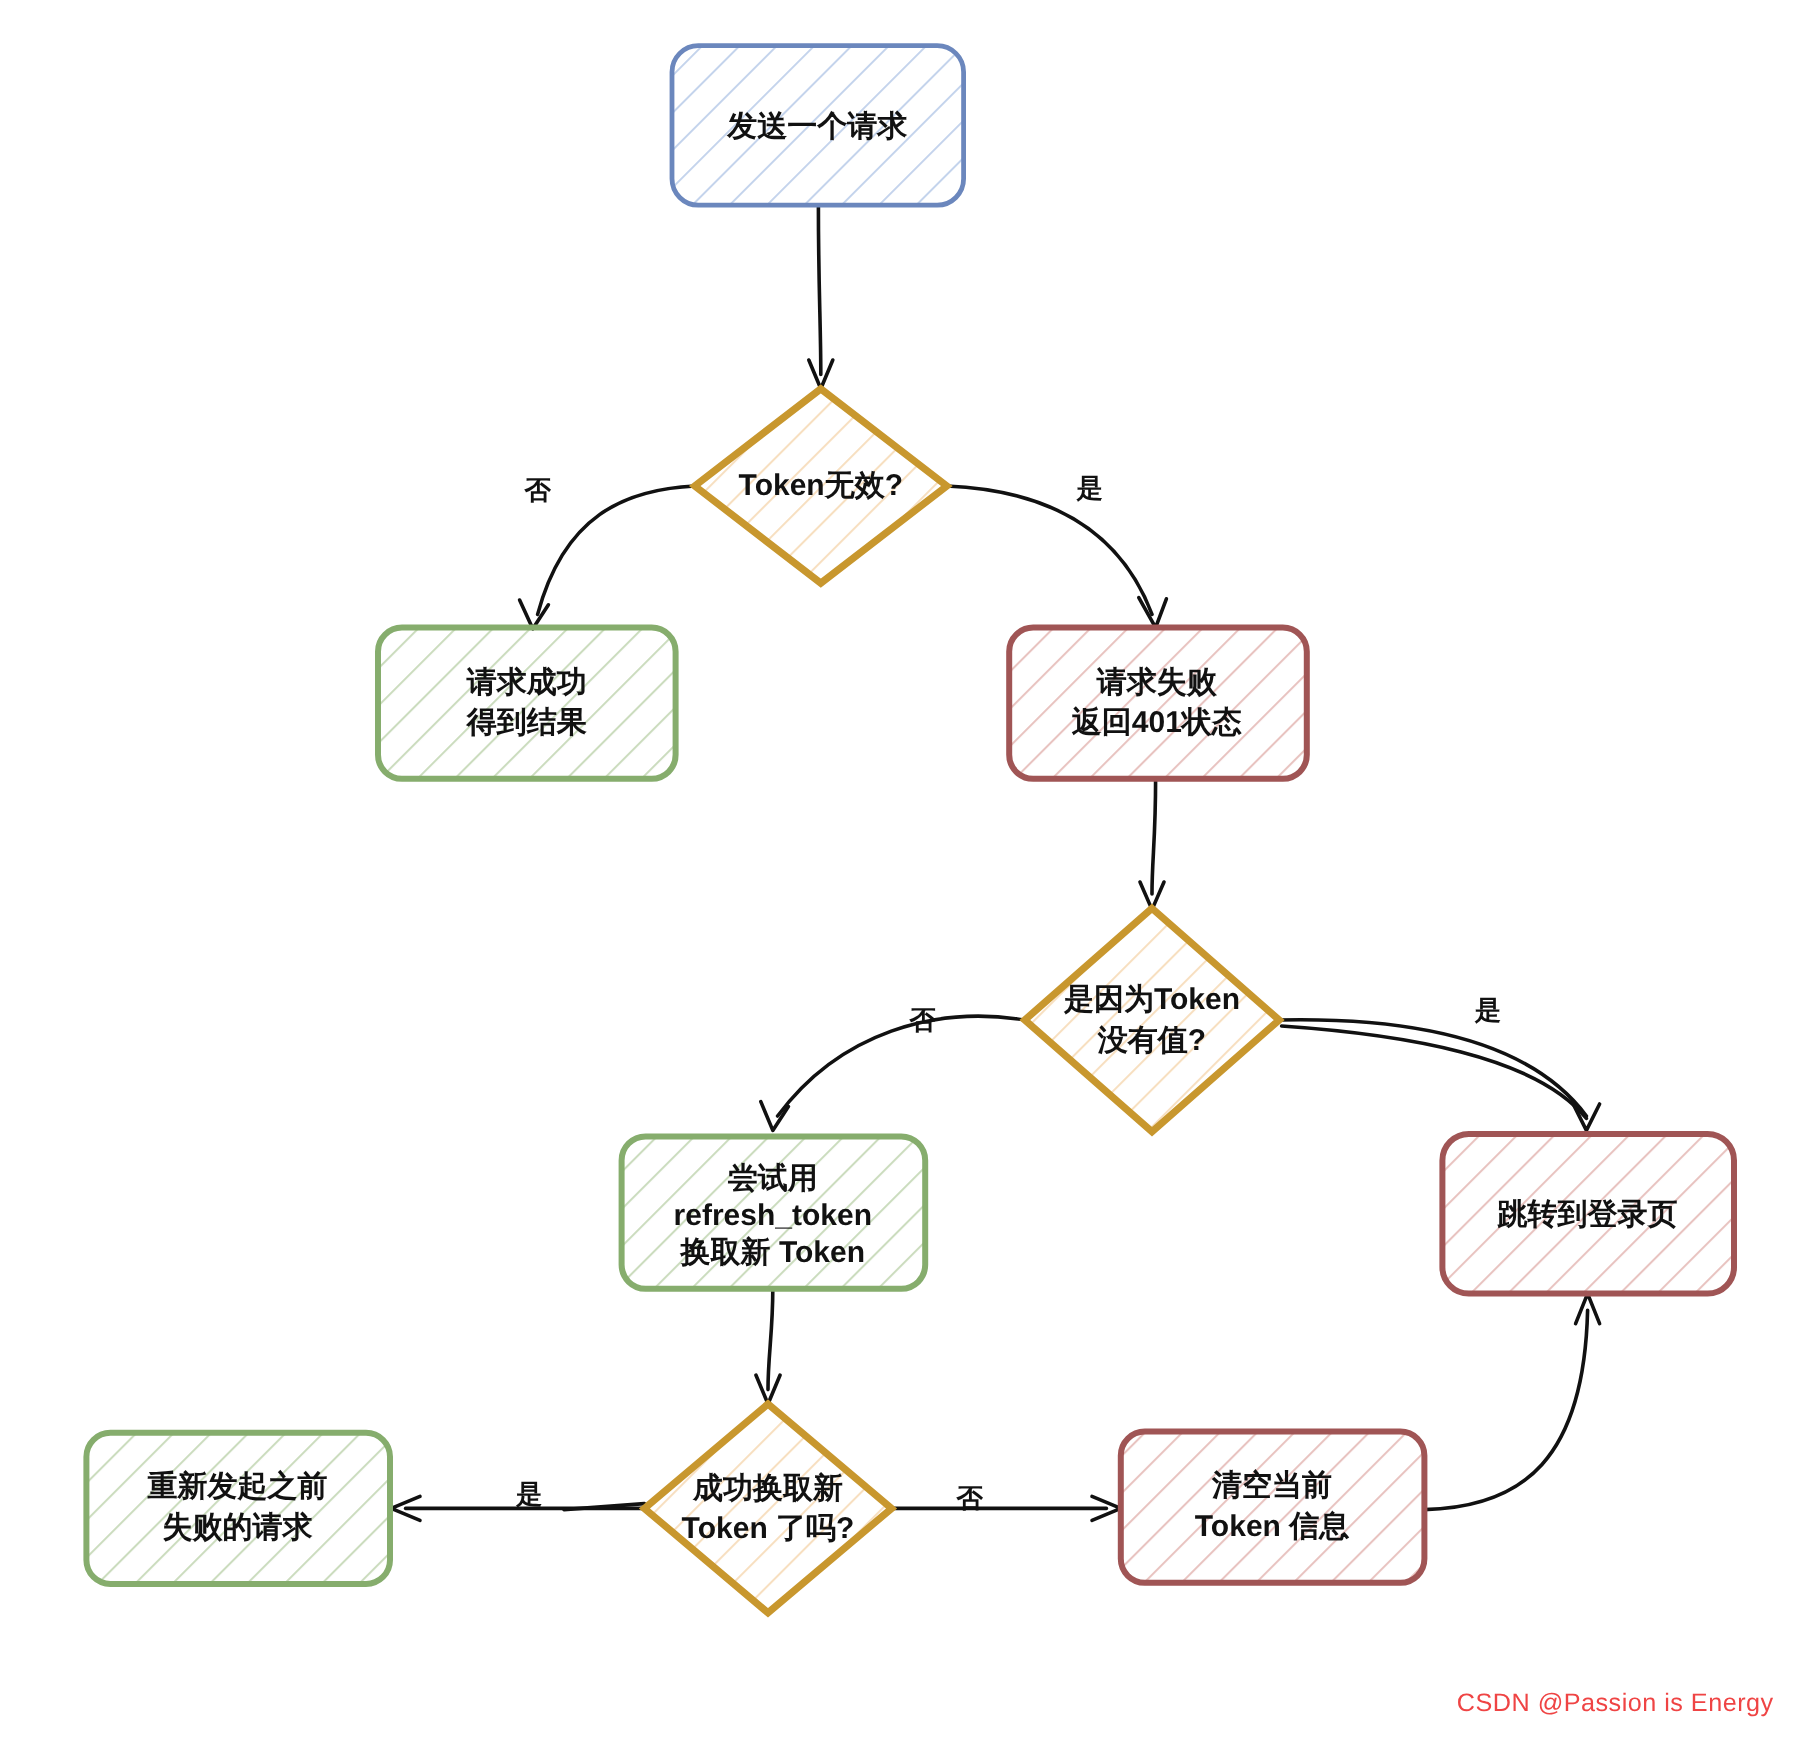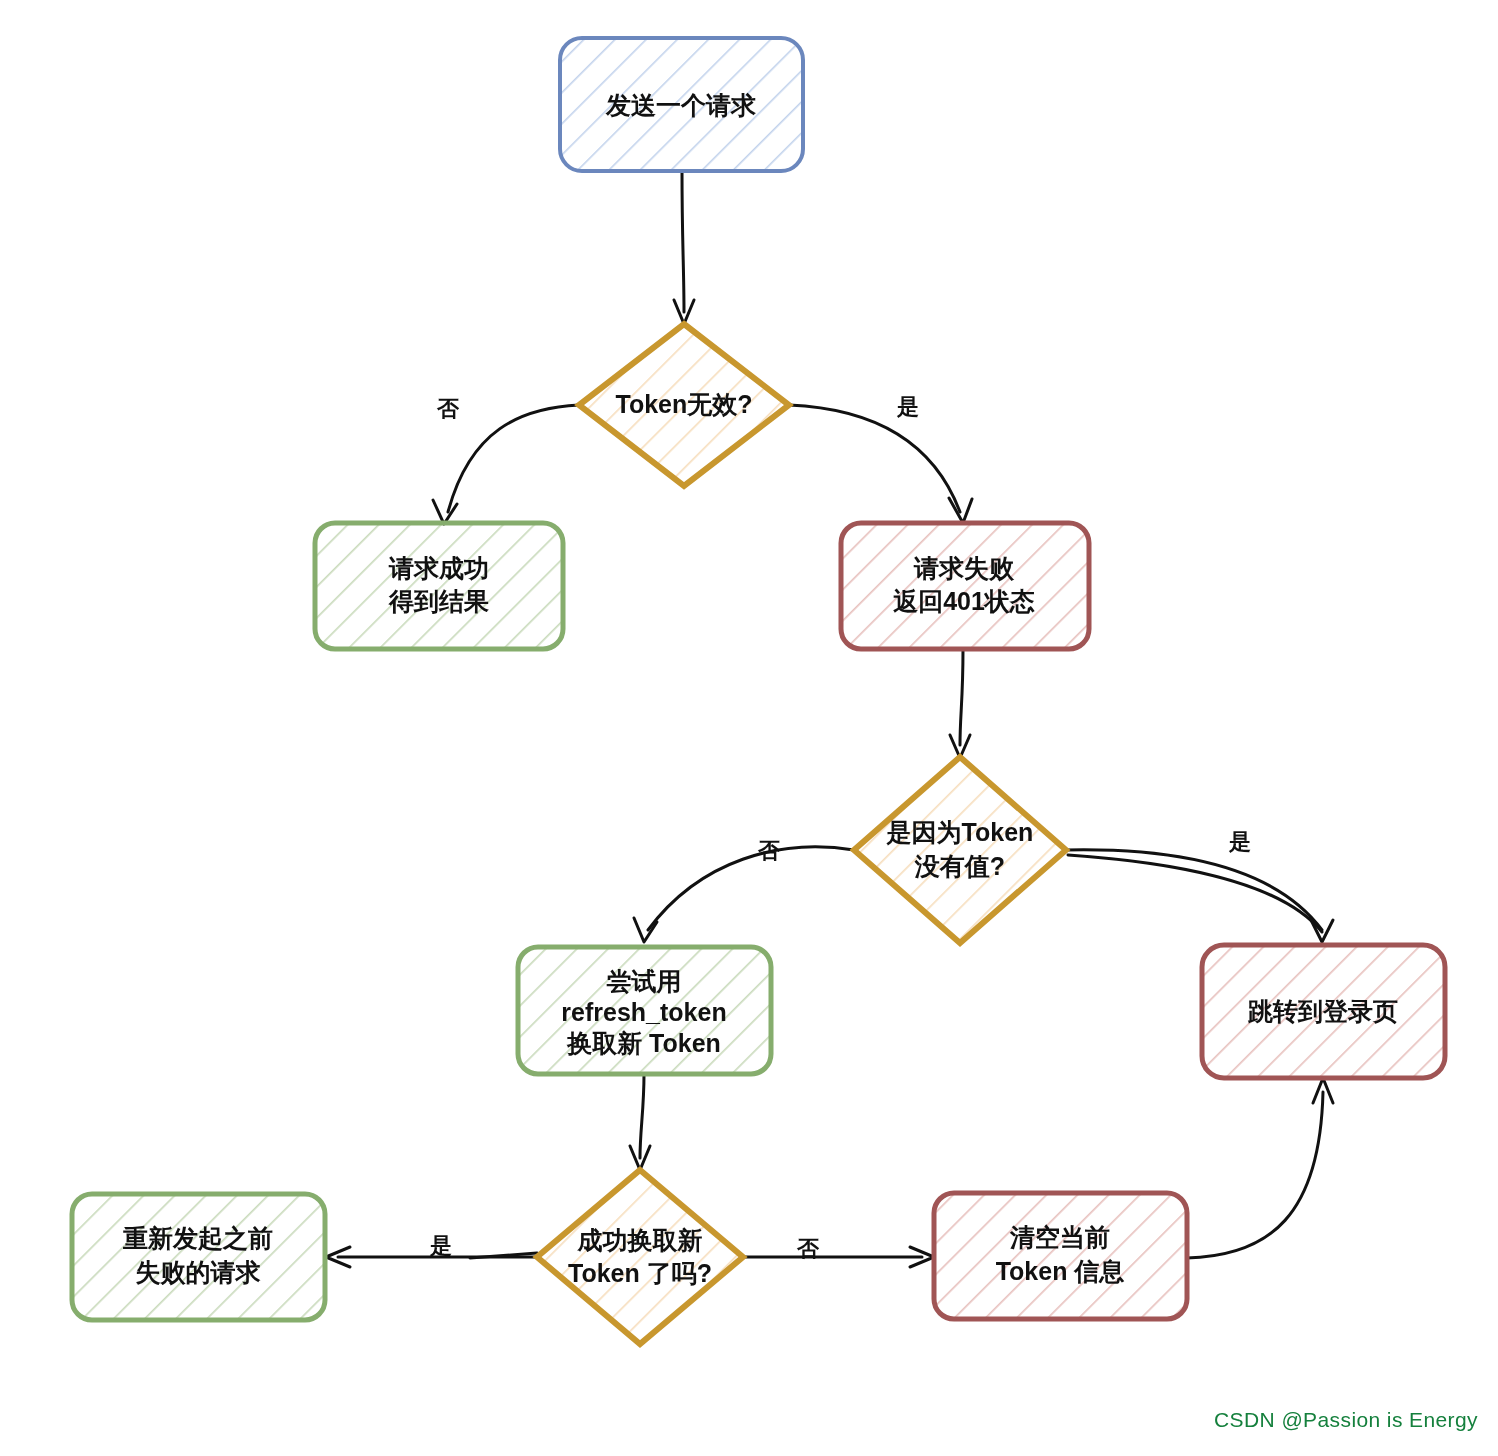--- a/index.html
+++ b/index.html
@@ -55,21 +55,21 @@
     stroke-width: 3;
     stroke-linejoin: round;
     stroke-linecap: round;
   }
   .watermark {
     position: absolute;
     right: 20px;
     bottom: 24px;
     font-family: "Liberation Sans", "DejaVu Sans", sans-serif;
     font-size: 21px;
-    color: #15803d;
+    color: #ef4444;
     letter-spacing: 0.4px;
     user-select: none;
   }
 </style>
 </head>
 <body>
 
 <div id="flow-root">
 
   <svg class="diagram" viewBox="0 0 1498 1456">

